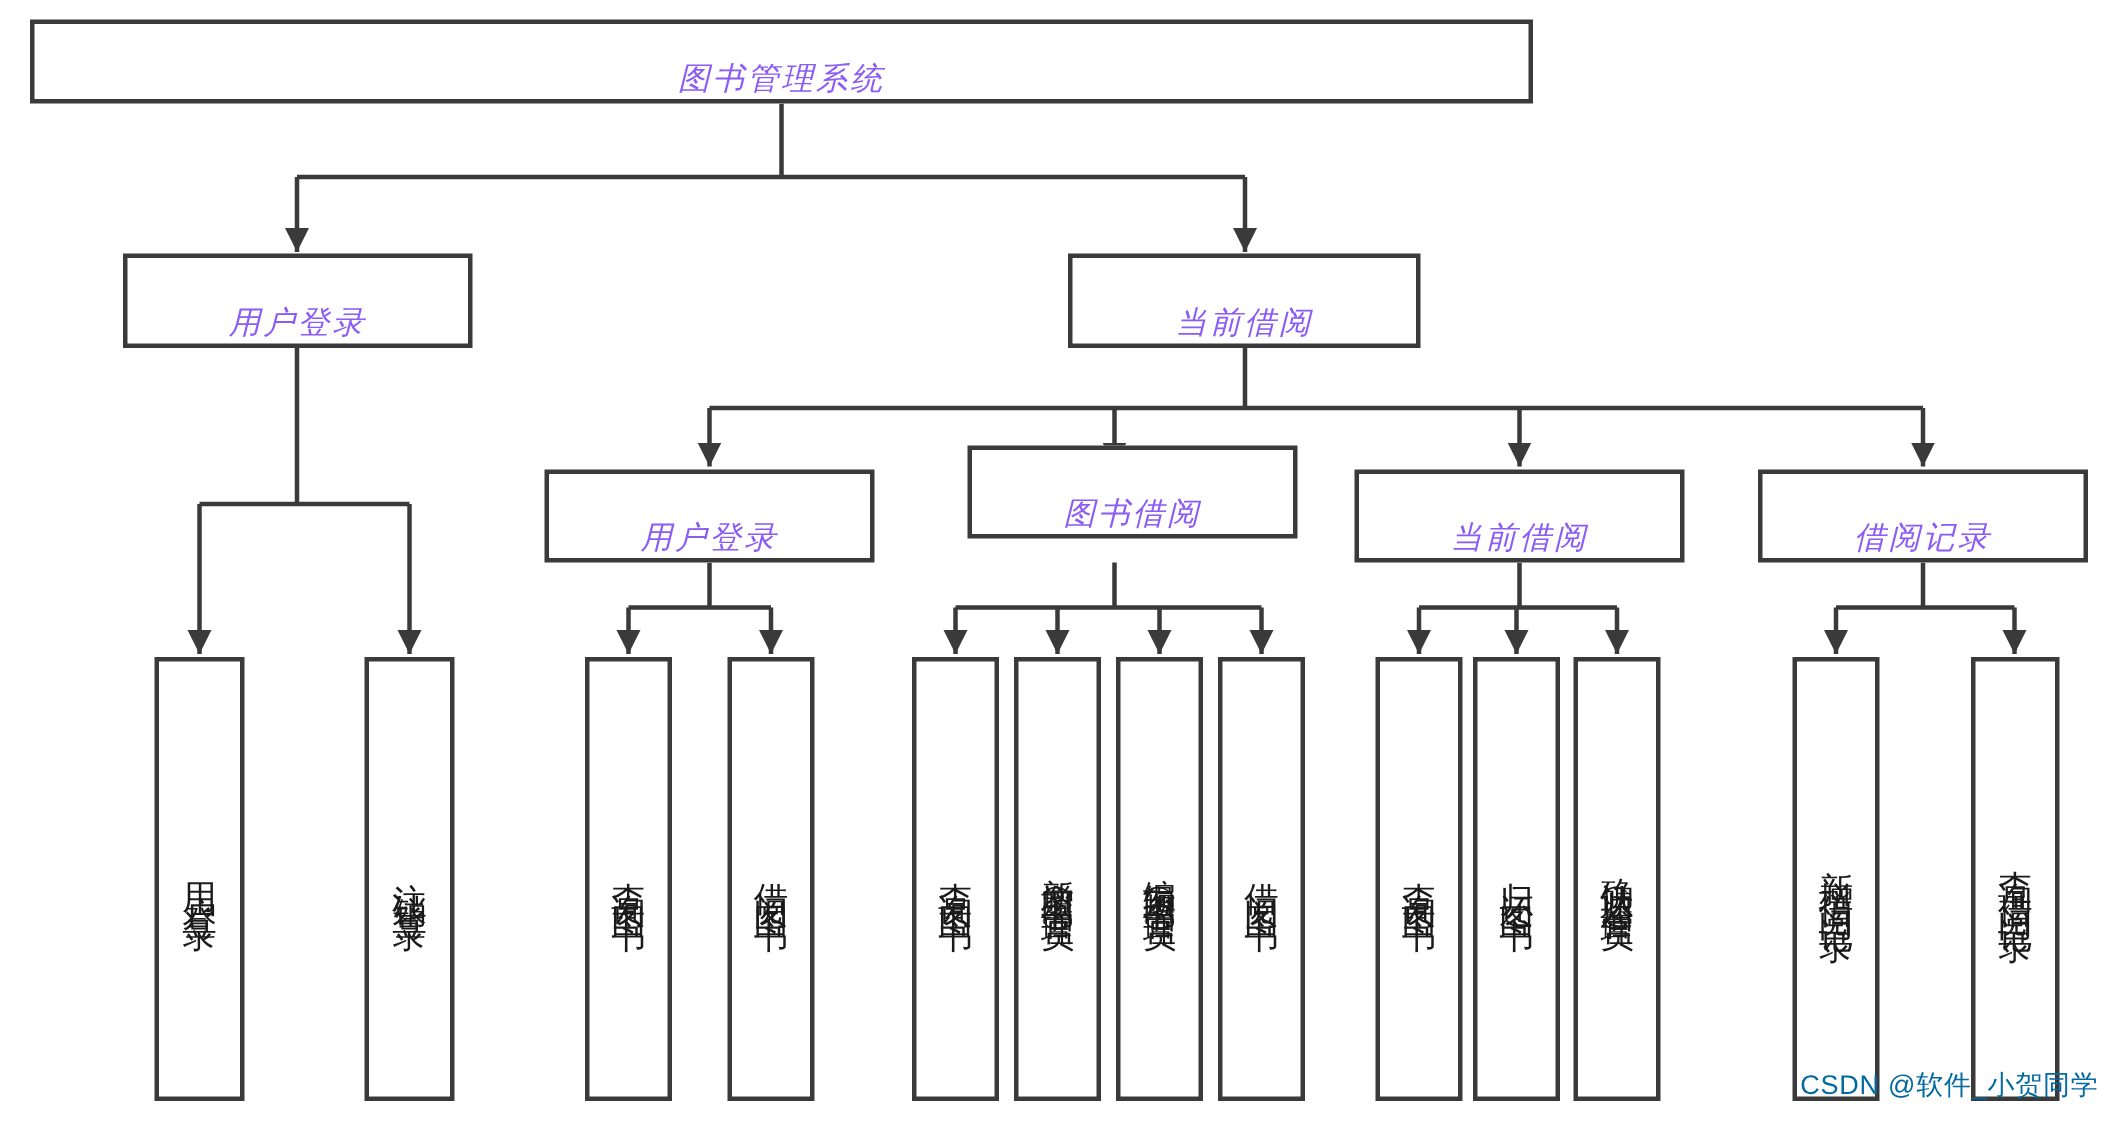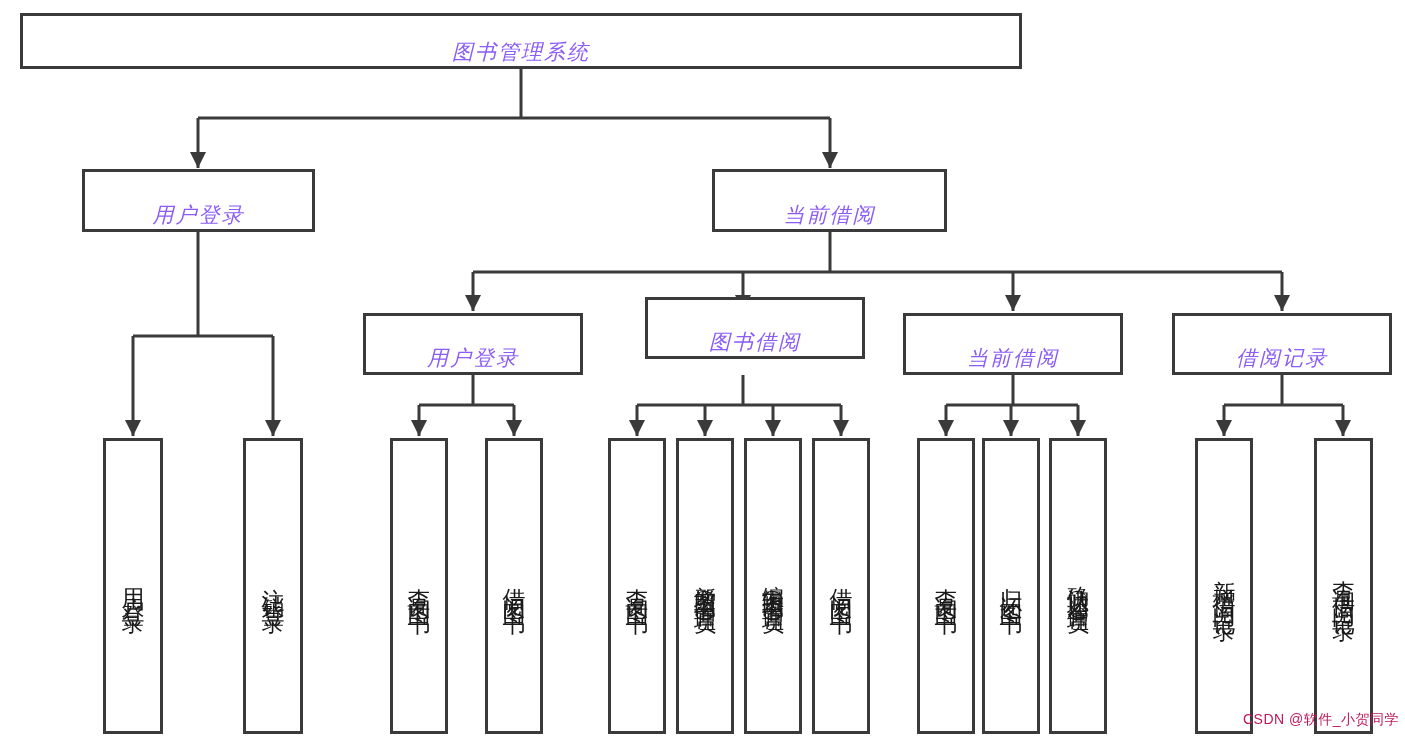--- a/index.html
+++ b/index.html
@@ -51,23 +51,23 @@
     white-space: nowrap;
   }
   .vlabel.tight {
     font-size: 22px;
     letter-spacing: 4px;
   }
   #watermark {
     position: absolute;
     right: 6px;
     top: 711px;
-    font-size: 14px;
+    font-size: 18px;
     letter-spacing: 0.5px;
-    color: #be185d;
+    color: #0369a1;
     z-index: 5;
     white-space: nowrap;
   }
 </style>
 </head>
 <body>
 
 <div id="canvas">
 
   <svg id="connectors" width="1405" height="747" viewBox="0 0 1405 747" xmlns="http://www.w3.org/2000/svg">

